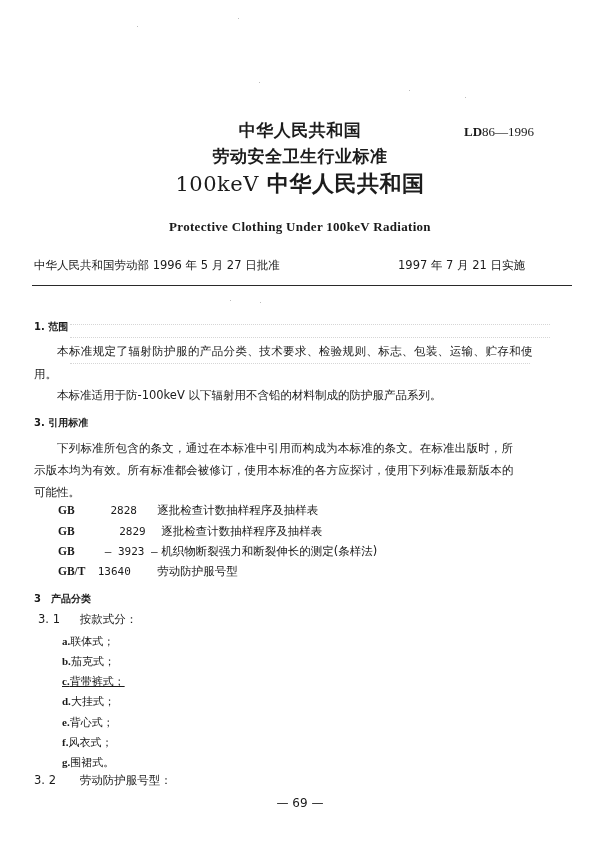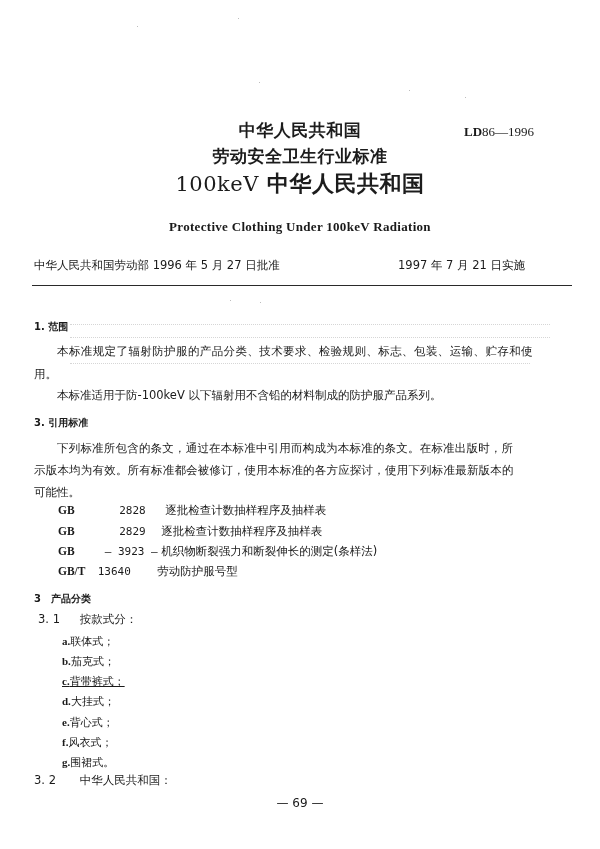--- a/index.html
+++ b/index.html
@@ -123,21 +123,21 @@
   <div id="s1-p1b" class="abs text">用。</div>
   <div id="s1-p2" class="abs text">本标准适用于防-100keV 以下辐射用不含铅的材料制成的防护服产品系列。</div>
 
   <div id="s2-head" class="abs head">3. 引用标准</div>
   <div id="s2-p1a" class="abs text">下列标准所包含的条文，通过在本标准中引用而构成为本标准的条文。在标准出版时，所</div>
   <div id="s2-p1b" class="abs text">示版本均为有效。所有标准都会被修订，使用本标准的各方应探讨，使用下列标准最新版本的</div>
   <div id="s2-p1c" class="abs text">可能性。</div>
 
   <div id="ref0" class="abs ref-row">
     <span class="ref-code">GB</span>
-    <span class="ref-num" style="text-align:right;width:44px;margin-right:16px;">2828</span>
+    <span class="ref-num" style="text-align:center;width:44px;margin-right:8px;">2828</span>
     <span class="ref-title">逐批检查计数抽样程序及抽样表</span>
   </div>
   <div id="ref1" class="abs ref-row">
     <span class="ref-code">GB</span>
     <span class="ref-num" style="text-align:right;width:44px;margin-right:12px;">2829</span>
     <span class="ref-title">逐批检查计数抽样程序及抽样表</span>
   </div>
   <div id="ref2" class="abs ref-row">
     <span class="ref-code">GB</span>
     <span class="ref-num" style="text-align:right;width:56px;margin-right:0;">— 3923 –</span>
@@ -158,21 +158,21 @@
   <div id="it0" class="abs item"><span class="lbl">a.</span><span>联体式；</span></div>
   <div id="it1" class="abs item"><span class="lbl">b.</span><span>茄克式；</span></div>
   <div id="it2" class="abs item"><span class="lbl">c.</span><span>背带裤式；</span></div>
   <div id="it3" class="abs item"><span class="lbl">d.</span><span>大挂式；</span></div>
   <div id="it4" class="abs item"><span class="lbl">e.</span><span>背心式；</span></div>
   <div id="it5" class="abs item"><span class="lbl">f.</span><span>风衣式；</span></div>
   <div id="it6" class="abs item"><span class="lbl">g.</span><span>围裙式。</span></div>
 
   <div id="s32-head" class="abs text">
     <span class="num">3. 2</span>
-    <span style="margin-left:12px;">中华人民共和国：</span>
+    <span style="margin-left:12px;">劳动防护服号型：</span>
   </div>
 
   <div id="page-num" class="abs">— 69 —</div>
 
   <div class="faint-line" style="top:324px;left:70px;width:480px;"></div>
   <div class="faint-line" style="top:337px;left:70px;width:480px;"></div>
   <div class="faint-line" style="top:363px;left:70px;width:460px;"></div>
   <div class="speck" style="top:18px;left:238px;"></div>
   <div class="speck" style="top:26px;left:137px;"></div>
   <div class="speck" style="top:82px;left:259px;"></div>

